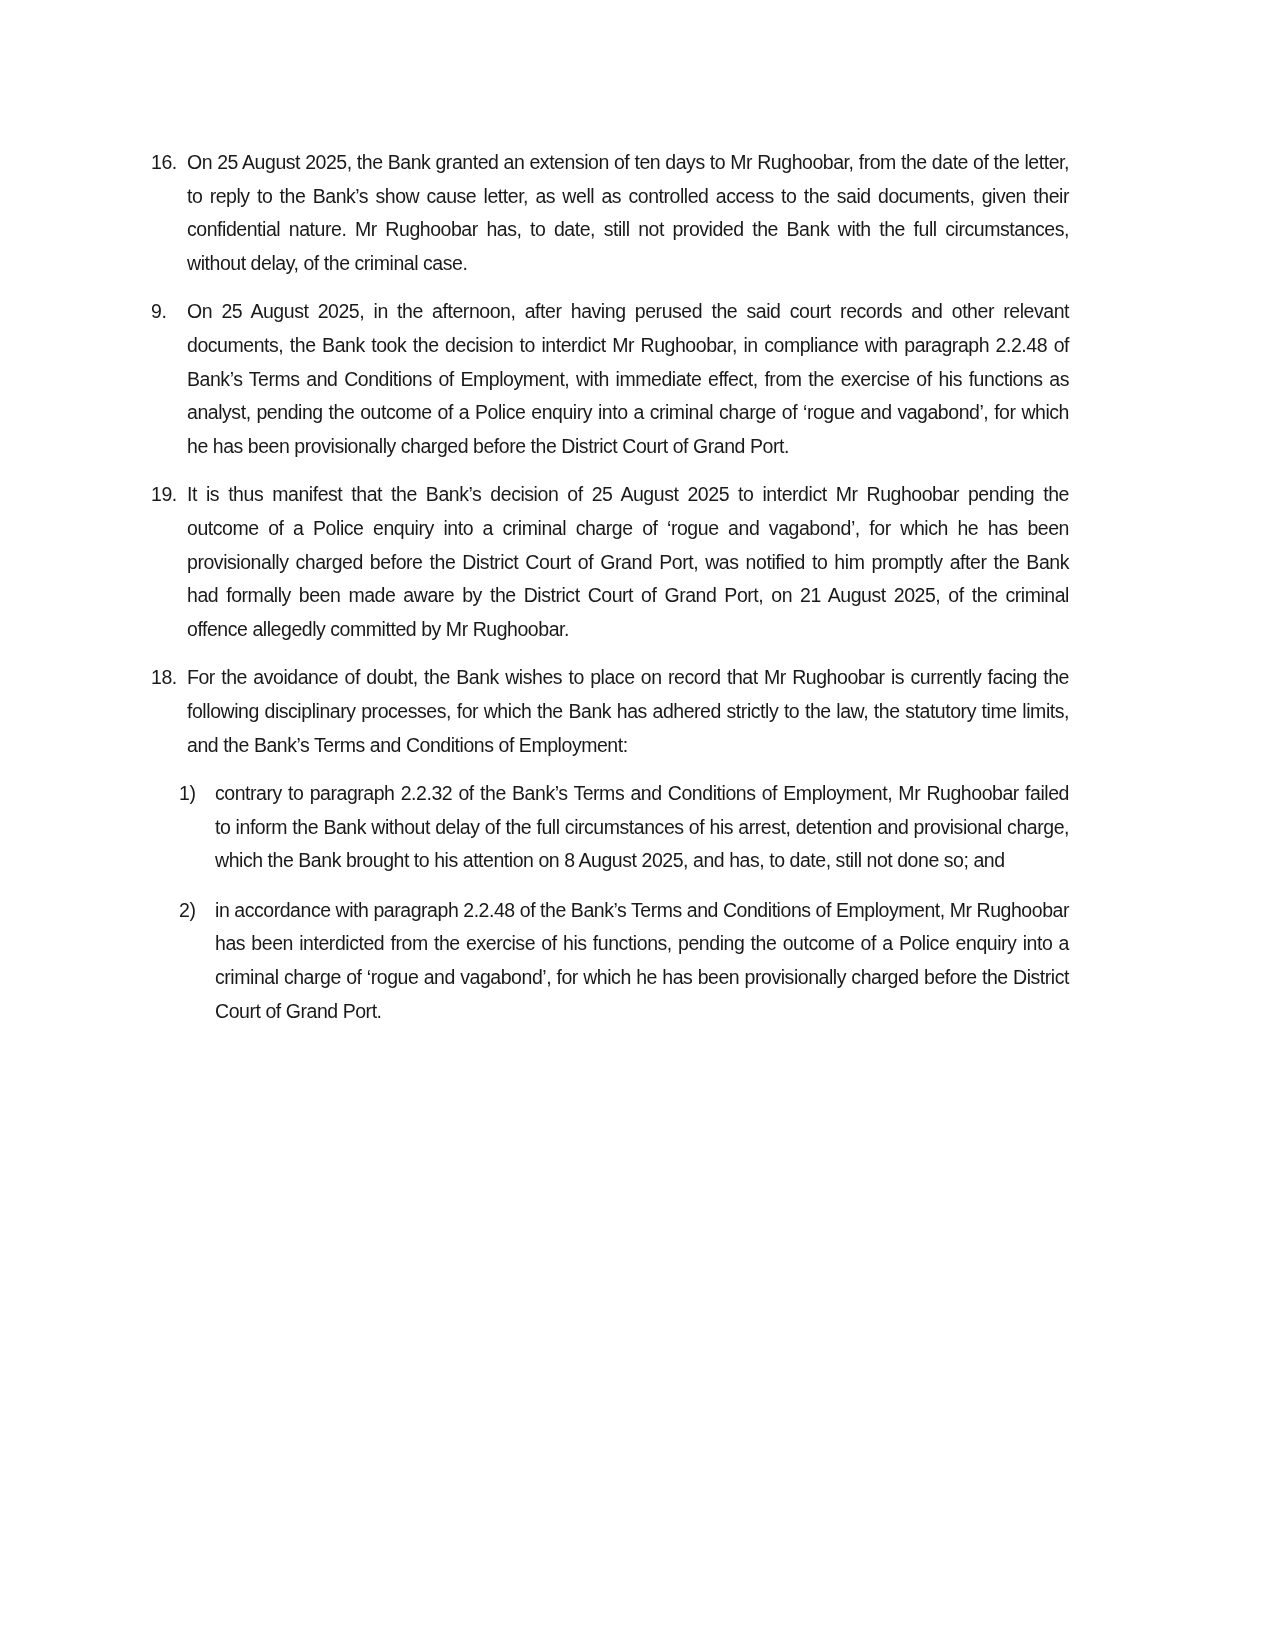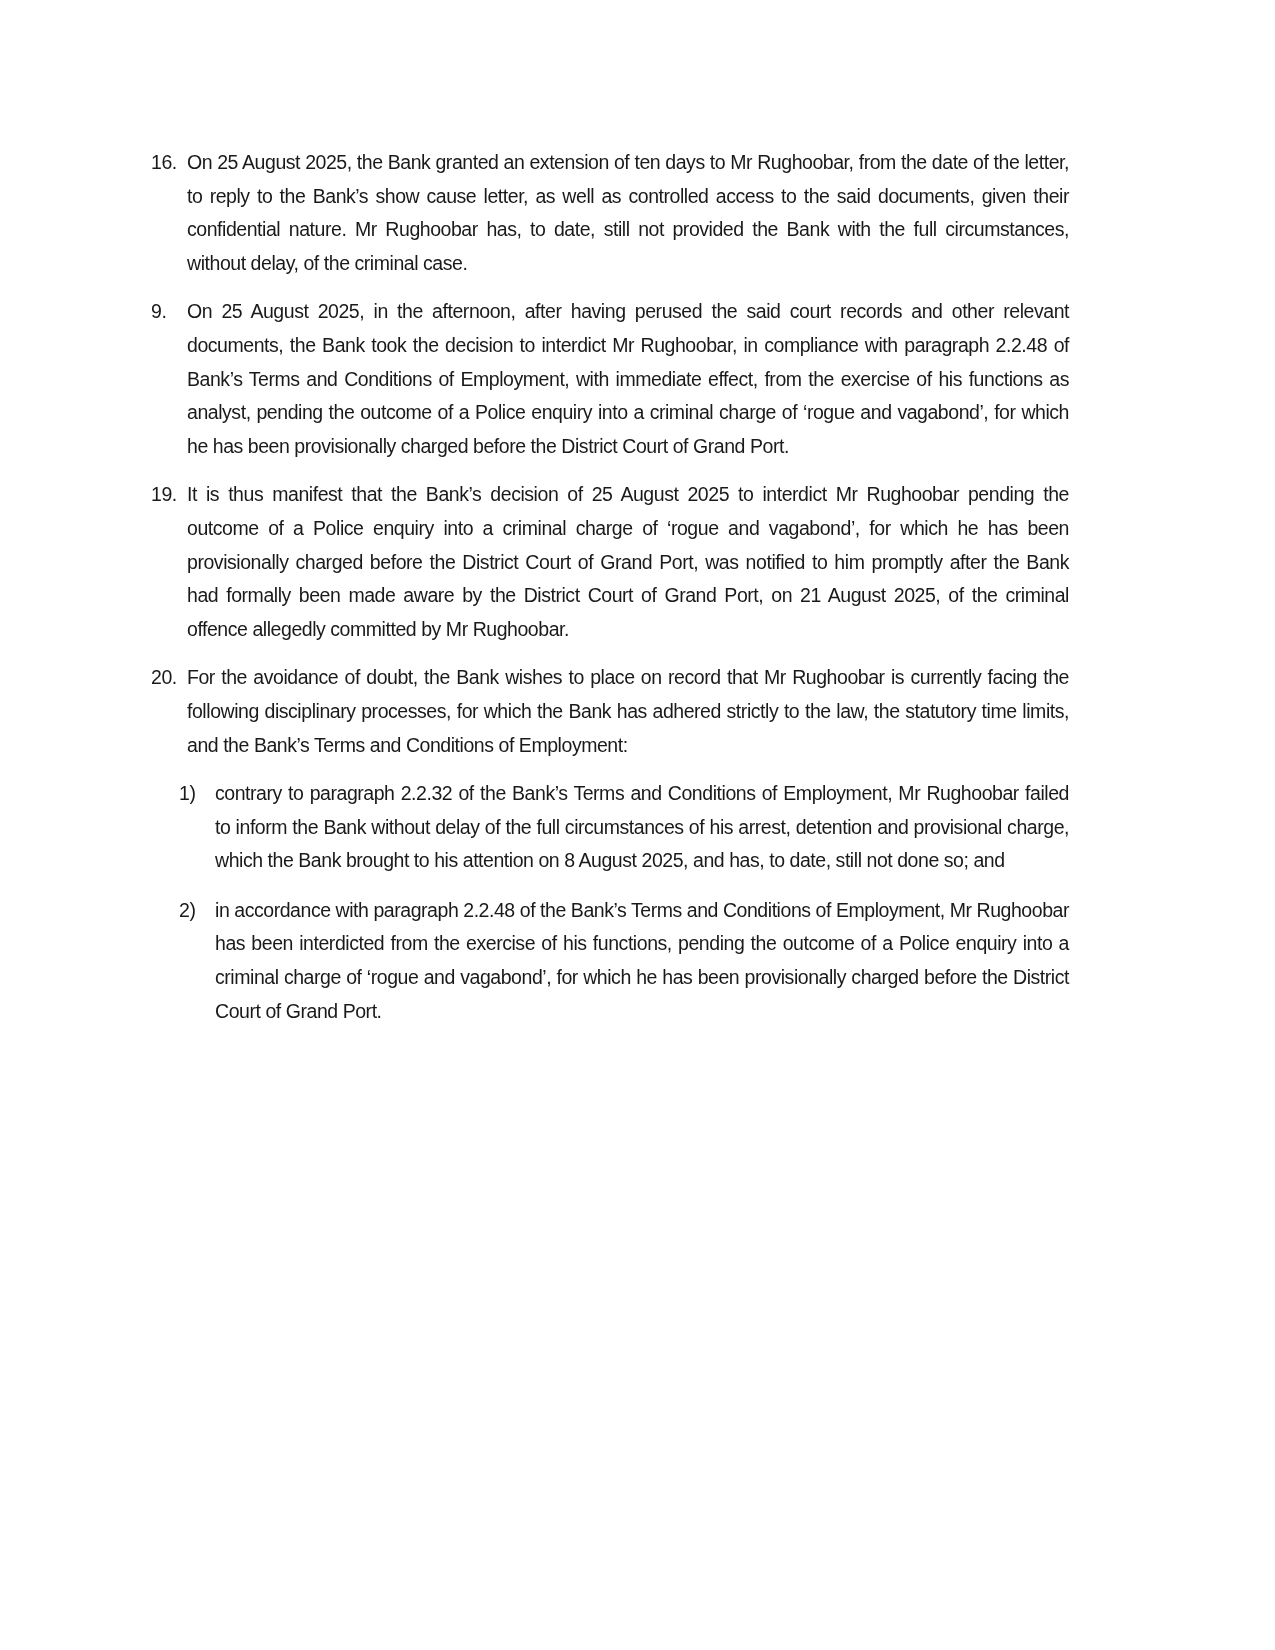--- a/index.html
+++ b/index.html
@@ -54,21 +54,21 @@
     <span class="num">9.</span>
     <span>On 25 August 2025, in the afternoon, after having perused the said court records and other relevant documents, the Bank took the decision to interdict Mr Rughoobar, in compliance with paragraph 2.2.48 of Bank’s Terms and Conditions of Employment, with immediate effect, from the exercise of his functions as analyst, pending the outcome of a Police enquiry into a criminal charge of ‘rogue and vagabond’, for which he has been provisionally charged before the District Court of Grand Port.</span>
   </div>
 
   <div class="para">
     <span class="num">19.</span>
     <span>It is thus manifest that the Bank’s decision of 25 August 2025 to interdict Mr Rughoobar pending the outcome of a Police enquiry into a criminal charge of ‘rogue and vagabond’, for which he has been provisionally charged before the District Court of Grand Port, was notified to him promptly after the Bank had formally been made aware by the District Court of Grand Port, on 21 August 2025, of the criminal offence allegedly committed by Mr Rughoobar.</span>
   </div>
 
   <div class="para">
-    <span class="num">20.</span>
+    <span class="num">18.</span>
     <span>For the avoidance of doubt, the Bank wishes to place on record that Mr Rughoobar is currently facing the following disciplinary processes, for which the Bank has adhered strictly to the law, the statutory time limits, and the Bank’s Terms and Conditions of Employment:</span>
   </div>
 
   <div class="sublist">
     <div class="subitem">
       <span class="subnum">1)</span>
       <span>contrary to paragraph 2.2.32 of the Bank’s Terms and Conditions of Employment, Mr Rughoobar failed to inform the Bank without delay of the full circumstances of his arrest, detention and provisional charge, which the Bank brought to his attention on 8 August 2025, and has, to date, still not done so; and</span>
     </div>
     <div class="subitem">
       <span class="subnum">2)</span>

